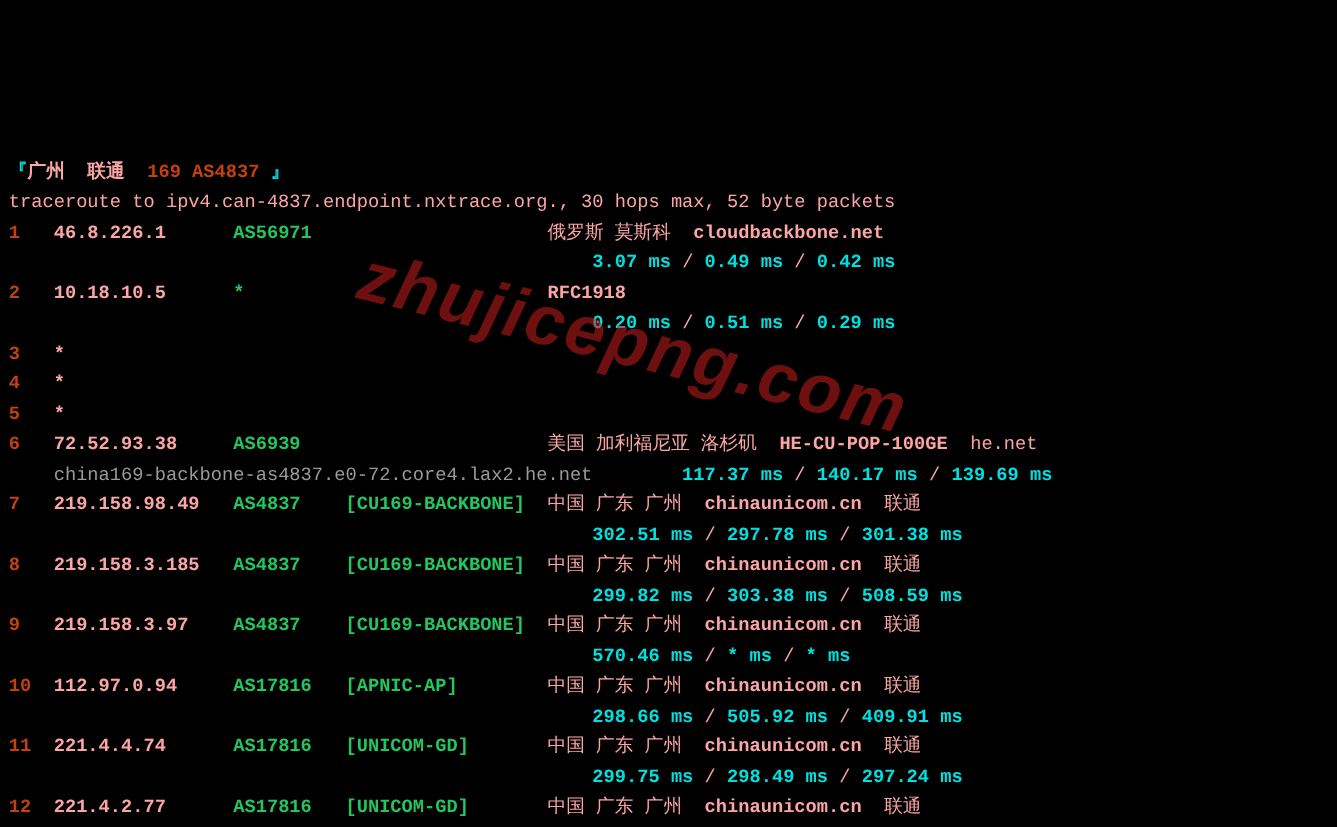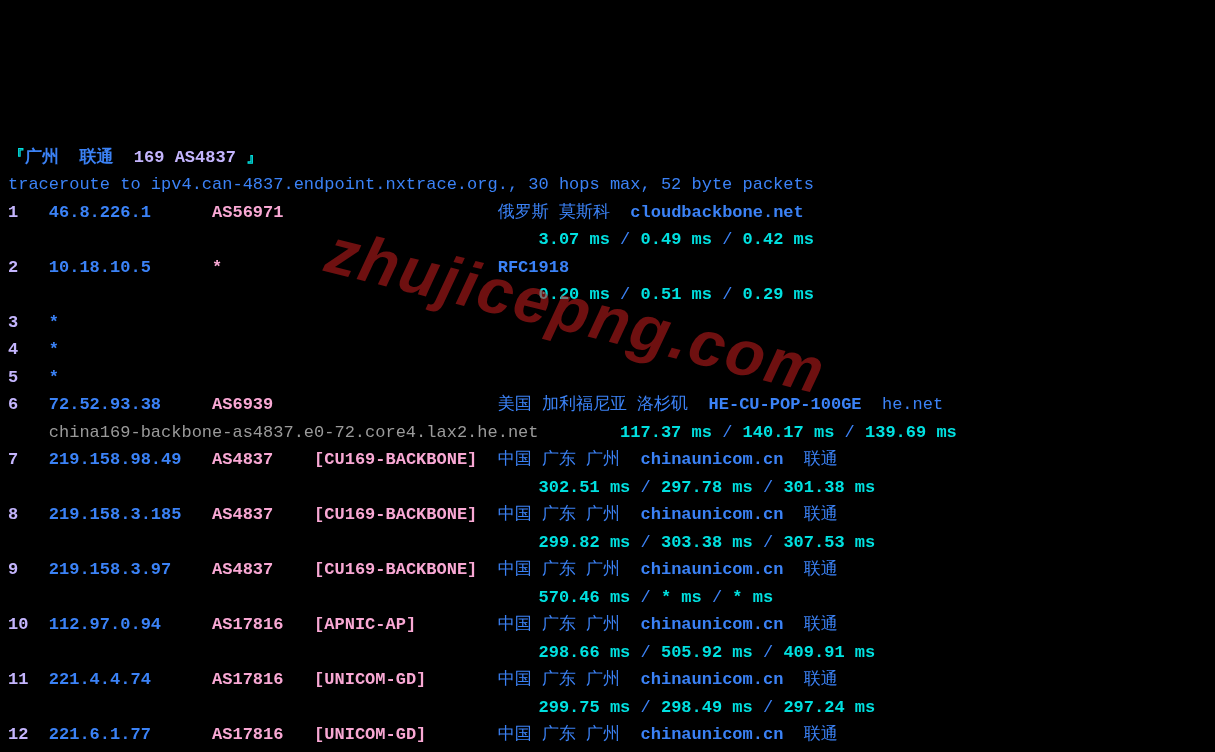--- a/index.html
+++ b/index.html
@@ -10,24 +10,24 @@
     font-family: "Consolas", "Menlo", "Courier New", monospace;
     font-size: 17px;
     line-height: 27.5px;
     width: 1215px;
     height: 752px;
     overflow: hidden;
     white-space: pre;
     position: relative;
   }
   .term { padding: 6px 0 0 8px; }
-  .yellow { color: #c4b5fd; font-weight: bold; }
-  .green  { color: #f9a8d4; font-weight: bold; }
+  .yellow { color: #c2410c; font-weight: bold; }
+  .green  { color: #22c55e; font-weight: bold; }
   .cyan   { color: #00e0e0; font-weight: bold; }
-  .white  { color: #3b82f6; }
+  .white  { color: #fca5a5; }
   .bold   { font-weight: bold; }
   .dim    { color: #9a9a9a; text-align: center; }
   .wm {
     position: absolute;
     left: 320px;
     top: 270px;
     font-size: 64px;
     font-weight: bold;
     font-style: italic;
     color: rgba(200, 30, 30, 0.55);
@@ -49,28 +49,28 @@
 <span class="yellow">2   </span><span class="white bold">10.18.10.5      </span><span class="green">*         </span>                  <span class="white bold">RFC1918</span>
                                                     <span class="cyan">0.20 ms</span><span class="white"> / </span><span class="cyan">0.51 ms</span><span class="white"> / </span><span class="cyan">0.29 ms</span>
 <span class="yellow">3   </span><span class="white bold">*               </span>                            
 <span class="yellow">4   </span><span class="white bold">*               </span>                            
 <span class="yellow">5   </span><span class="white bold">*               </span>                            
 <span class="yellow">6   </span><span class="white bold">72.52.93.38     </span><span class="green">AS6939    </span>                  <span class="white">美国 加利福尼亚 洛杉矶  </span><span class="white bold">HE-CU-POP-100GE</span><span class="white">  he.net</span>
     <span class="dim">china169-backbone-as4837.e0-72.core4.lax2.he.net        </span><span class="cyan">117.37 ms</span><span class="white"> / </span><span class="cyan">140.17 ms</span><span class="white"> / </span><span class="cyan">139.69 ms</span>
 <span class="yellow">7   </span><span class="white bold">219.158.98.49   </span><span class="green">AS4837    </span><span class="green">[CU169-BACKBONE]  </span><span class="white">中国 广东 广州  </span><span class="white bold">chinaunicom.cn</span><span class="white">  联通</span>
                                                     <span class="cyan">302.51 ms</span><span class="white"> / </span><span class="cyan">297.78 ms</span><span class="white"> / </span><span class="cyan">301.38 ms</span>
 <span class="yellow">8   </span><span class="white bold">219.158.3.185   </span><span class="green">AS4837    </span><span class="green">[CU169-BACKBONE]  </span><span class="white">中国 广东 广州  </span><span class="white bold">chinaunicom.cn</span><span class="white">  联通</span>
-                                                    <span class="cyan">299.82 ms</span><span class="white"> / </span><span class="cyan">303.38 ms</span><span class="white"> / </span><span class="cyan">307.53 ms</span>
+                                                    <span class="cyan">299.82 ms</span><span class="white"> / </span><span class="cyan">303.38 ms</span><span class="white"> / </span><span class="cyan">508.59 ms</span>
 <span class="yellow">9   </span><span class="white bold">219.158.3.97    </span><span class="green">AS4837    </span><span class="green">[CU169-BACKBONE]  </span><span class="white">中国 广东 广州  </span><span class="white bold">chinaunicom.cn</span><span class="white">  联通</span>
                                                     <span class="cyan">570.46 ms</span><span class="white"> / </span><span class="cyan">* ms</span><span class="white"> / </span><span class="cyan">* ms</span>
 <span class="yellow">10  </span><span class="white bold">112.97.0.94     </span><span class="green">AS17816   </span><span class="green">[APNIC-AP]        </span><span class="white">中国 广东 广州  </span><span class="white bold">chinaunicom.cn</span><span class="white">  联通</span>
                                                     <span class="cyan">298.66 ms</span><span class="white"> / </span><span class="cyan">505.92 ms</span><span class="white"> / </span><span class="cyan">409.91 ms</span>
 <span class="yellow">11  </span><span class="white bold">221.4.4.74      </span><span class="green">AS17816   </span><span class="green">[UNICOM-GD]       </span><span class="white">中国 广东 广州  </span><span class="white bold">chinaunicom.cn</span><span class="white">  联通</span>
                                                     <span class="cyan">299.75 ms</span><span class="white"> / </span><span class="cyan">298.49 ms</span><span class="white"> / </span><span class="cyan">297.24 ms</span>
-<span class="yellow">12  </span><span class="white bold">221.6.1.77      </span><span class="green">AS17816   </span><span class="green">[UNICOM-GD]       </span><span class="white">中国 广东 广州  </span><span class="white bold">chinaunicom.cn</span><span class="white">  联通</span>
+<span class="yellow">12  </span><span class="white bold">221.4.2.77      </span><span class="green">AS17816   </span><span class="green">[UNICOM-GD]       </span><span class="white">中国 广东 广州  </span><span class="white bold">chinaunicom.cn</span><span class="white">  联通</span>
                                                     
                   
                                                     
 </div>
 <div class="wm">zhujicepng.com</div>
 
 
 
 
 </body></html>

